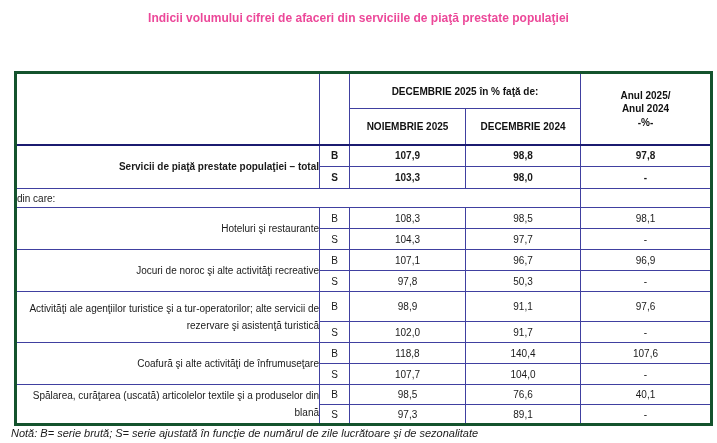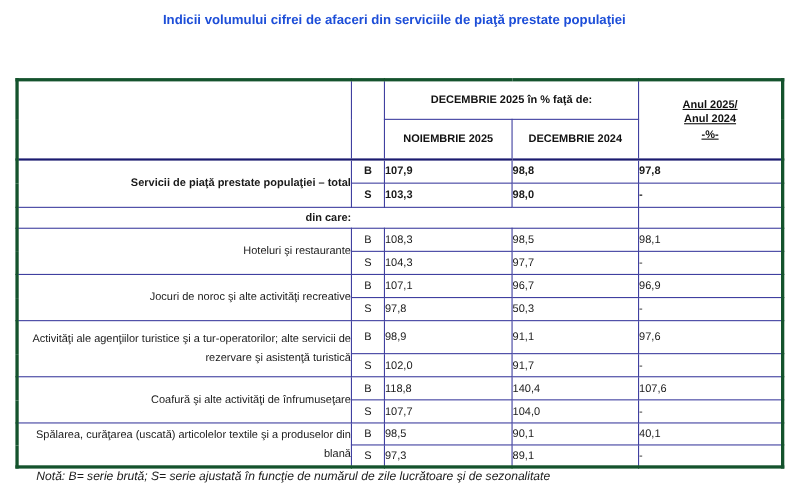--- a/index.html
+++ b/index.html
@@ -9,60 +9,59 @@
     color: #1a1a1a;
     position: relative;
     overflow: hidden;
   }
   .page-title {
     position: absolute;
     top: 11px; left: 0; width: 717px;
     text-align: center;
     font-size: 12px;
     font-weight: bold;
-    color: #1d4ed8;
+    color: #ec4899;
   }
   table.main {
     position: absolute;
     top: 71px; left: 14px;
     width: 696px;
     border-collapse: collapse;
     table-layout: fixed;
     border: 3px solid #14532d;
     font-size: 10px;
   }
   table.main td, table.main th {
     border: 1px solid #4040a0;
     vertical-align: middle;
     padding: 0;
     overflow: hidden;
   }
   
   thead th { font-weight: bold; text-align: center; color: #111111; }
   .hdr-bottom { border-bottom: 2px solid #1b1b70 !important; }
-  .annual-hdr div { line-height: 1.35; text-decoration: underline; }
+  .annual-hdr div { line-height: 1.35; }
   
   .lbl {
     text-align: right;
     padding: 0 6px 0 7px;
     line-height: 1.7;
   }
-  .sep-lbl { text-align: center; padding-left: 7px; font-weight: bold; }
+  .sep-lbl { text-align: left; padding-left: 7px; }
   
   .code { text-align: center; font-weight: normal; }
   
-  .val { text-align: left; padding-left: 16px; }
+  .val { text-align: center; padding-left: 16px; }
   tr.bold-row td { font-weight: bold; }
   .note {
     position: absolute;
     top: 427px; left: 11px;
     font-size: 11px;
     font-style: italic;
     color: #1a1a1a;
-    margin-left: 22px;
   }
 </style>
 </head>
 <body>
 
 <div class="page-title">Indicii volumului cifrei de afaceri din serviciile de piaţă prestate populaţiei</div>
 
 <table class="main">
   <colgroup>
     <col style="width:304px">
@@ -161,21 +160,21 @@
       <td class="code">S</td>
       <td class="val">107,7</td>
       <td class="val">104,0</td>
       <td class="val">-</td>
     </tr>
 
     <tr style="height:20px">
       <td rowspan="2" class="lbl">Spălarea, curăţarea (uscată) articolelor textile şi a produselor din blană</td>
       <td class="code">B</td>
       <td class="val">98,5</td>
-      <td class="val">90,1</td>
+      <td class="val">76,6</td>
       <td class="val">40,1</td>
     </tr>
     <tr style="height:20px">
       <td class="code">S</td>
       <td class="val">97,3</td>
       <td class="val">89,1</td>
       <td class="val">-</td>
     </tr>
   </tbody>
 </table>

